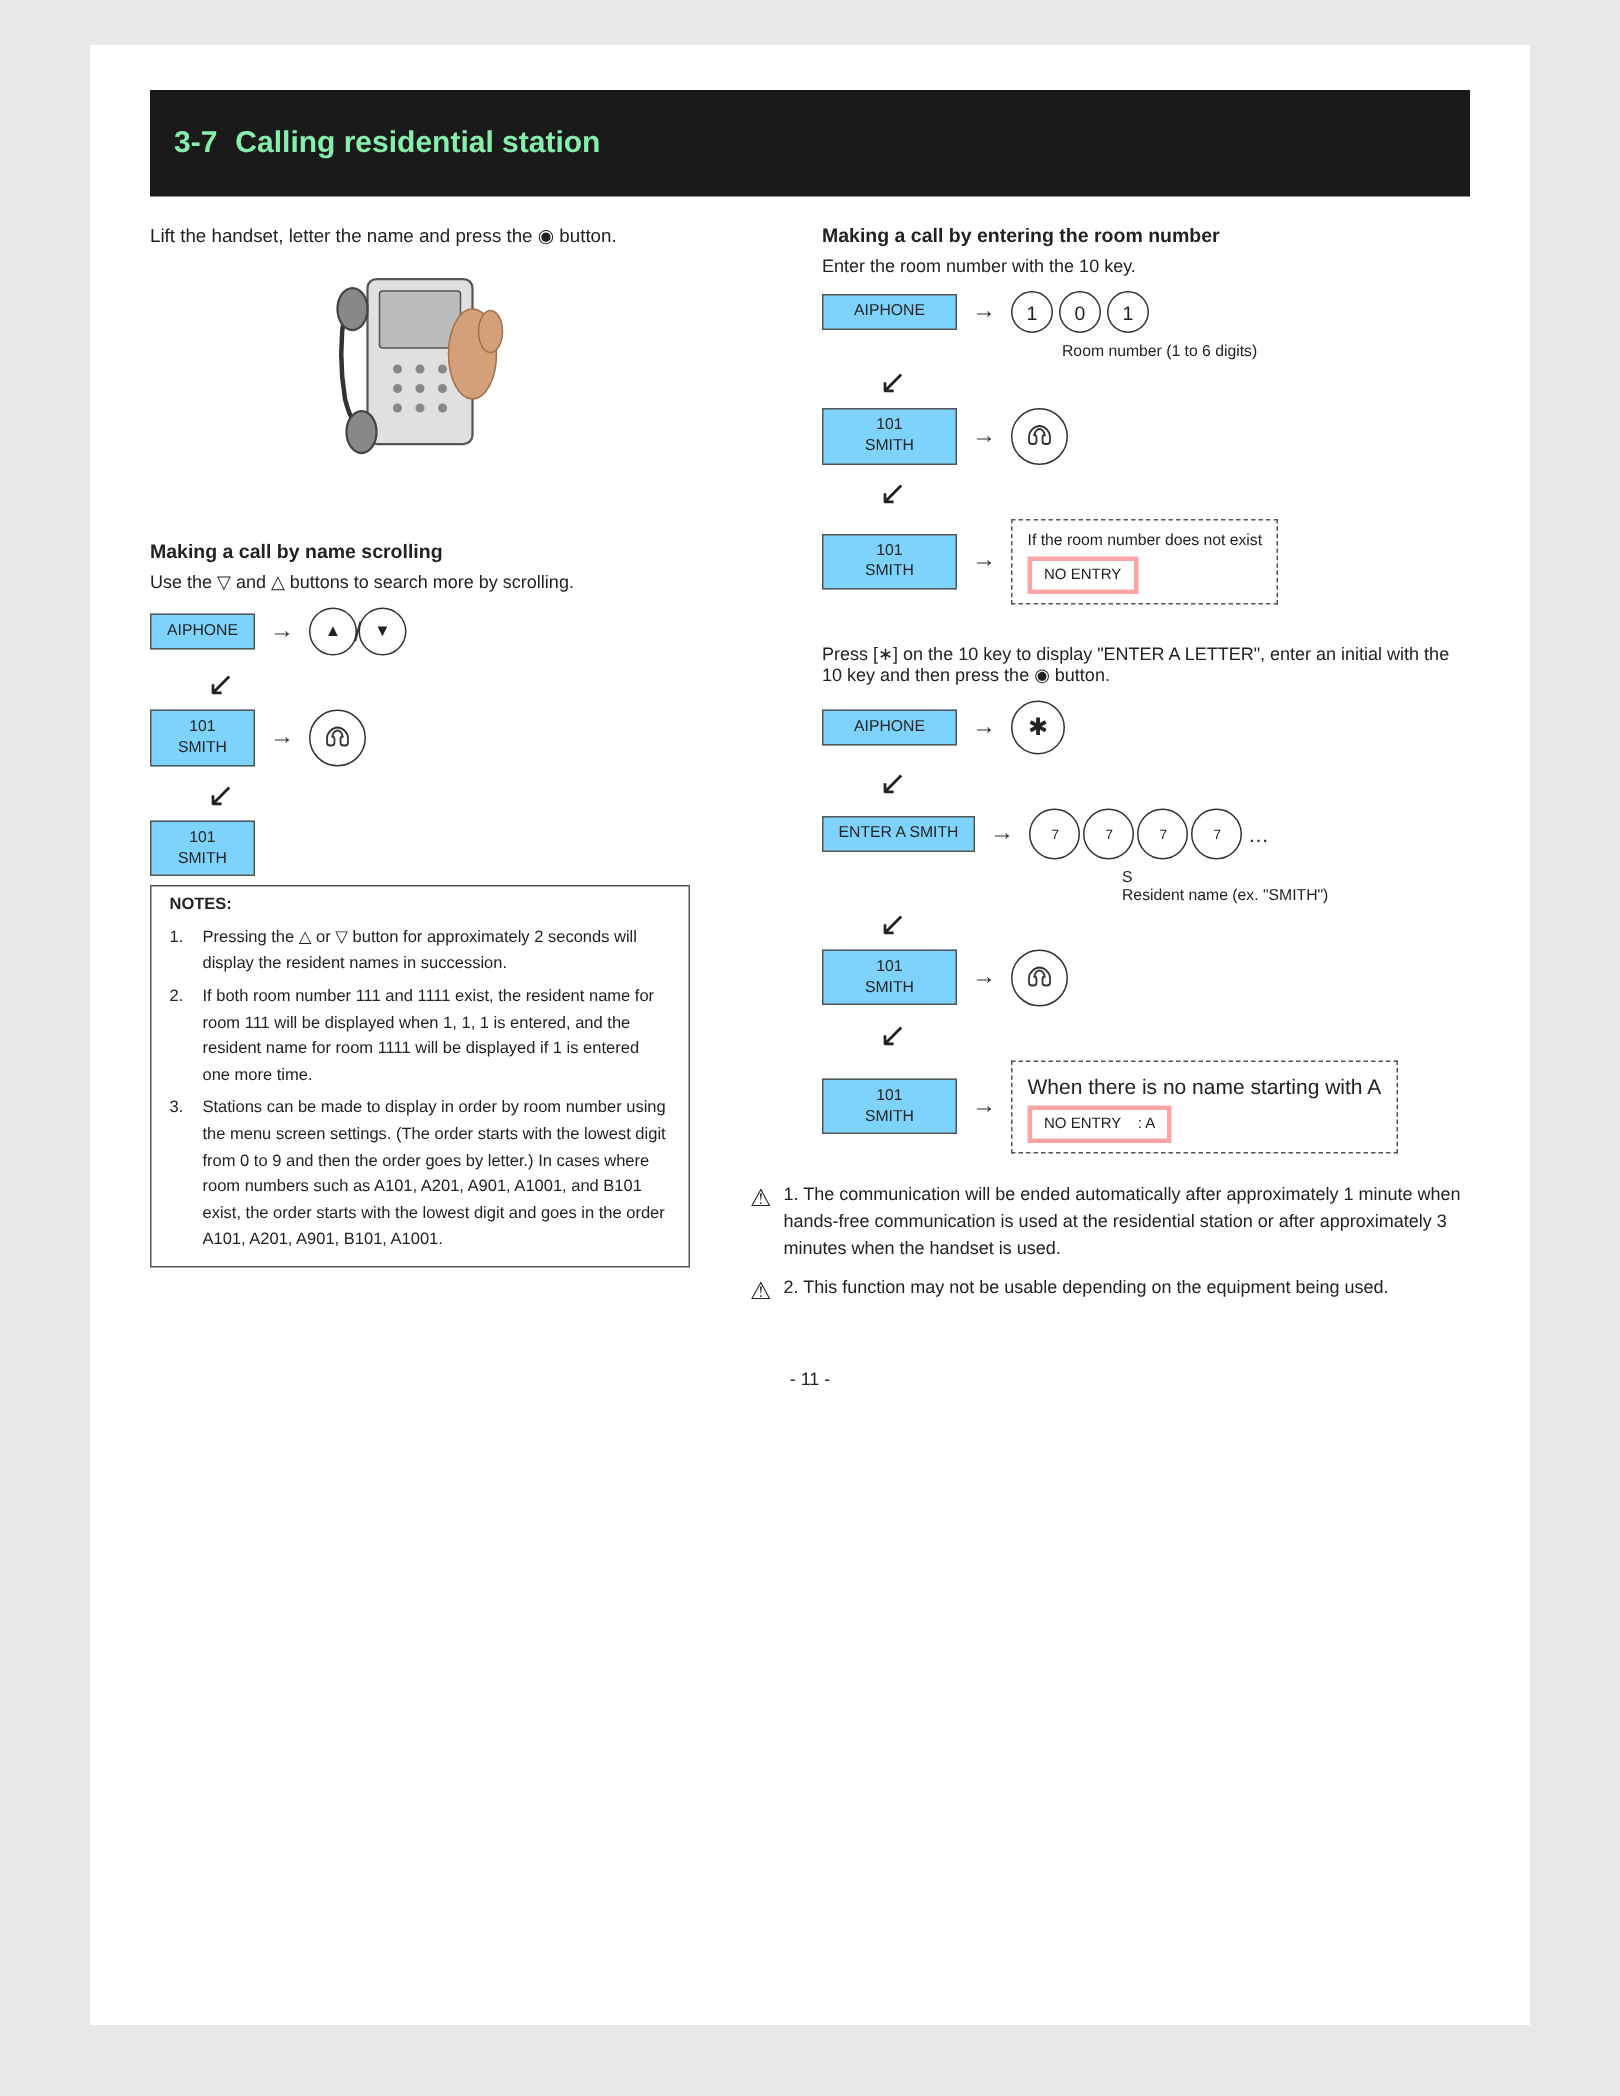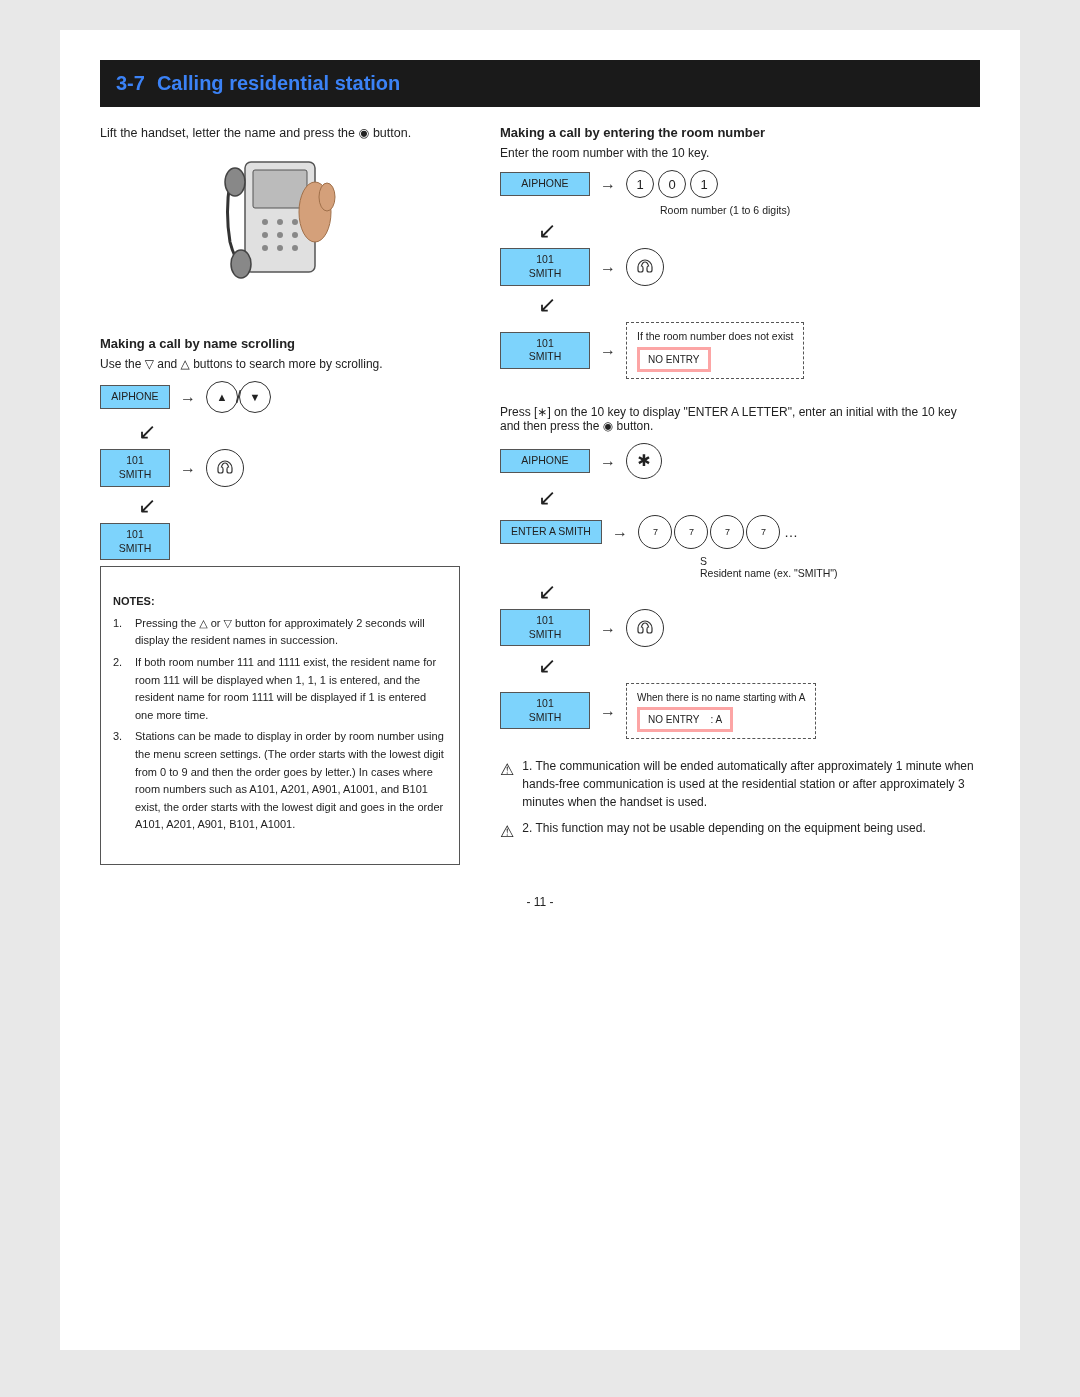--- a/index.html
+++ b/index.html
@@ -17,24 +17,24 @@
     }
     .page {
       background: #fff;
       width: 960px;
       min-height: 1320px;
       padding: 30px 40px 60px 40px;
       position: relative;
     }
     .section-header {
       background: #1a1a1a;
-      color: #3b82f6;
+      color: #86efac;
       font-size: 20px;
       font-weight: bold;
-      padding: 12px 16px;
+      padding: 24px 16px;
       margin-bottom: 18px;
       display: flex;
       align-items: center;
       gap: 12px;
     }
     .section-header .num {
       font-size: 20px;
       font-weight: bold;
     }
     .two-col {
@@ -112,21 +112,21 @@
       background: #fff;
     }
     .slash { font-size: 18px; color: #333; margin: 0 -2px; }
     .diagonal-arrow-row {
       display: flex;
       margin-left: 38px;
       margin-bottom: 4px;
     }
     .notes-box {
       border: 1px solid #555;
-      padding: 26px 12px;
+      padding: 4px 12px;
       font-size: 11px;
       margin-top: 0;
       line-height: 1.6;
     }
     .notes-box .note-title {
       font-weight: bold;
       margin-bottom: 4px;
     }
     .note-item {
       display: flex;
@@ -195,20 +195,21 @@
       flex-shrink: 0;
       margin-top: 1px;
     }
     .page-num {
       text-align: center;
       margin-top: 30px;
       font-size: 12px;
     }
     .right-section-block {
       margin-bottom: 10px;
+      margin-left: 48px;
     }
     .no-entry-box {
       border: 3px solid #fca5a5;
       padding: 2px 8px;
       font-size: 10px;
       margin-top: 2px;
       display: inline-block;
     }
     .dashed-block {
       border: 1.5px dashed #555;
@@ -435,21 +436,21 @@
             <span style="font-size:22px;">↙</span>
           </div>
 
           <div class="flow-row">
             <div class="display-box wide">
               <div>101</div>
               <div>SMITH</div>
             </div>
             <span class="arrow">→</span>
             <div class="dashed-block">
-              <div style="font-size:10px;">When there is no name starting with A</div>
+              <div style="font-size:14px;">When there is no name starting with A</div>
               <div class="no-entry-box">NO ENTRY &nbsp;&nbsp; : A</div>
             </div>
           </div>
         </div>
 
         <div style="margin-top: 18px;">
           <div class="warning-row">
             <span class="warning-icon">⚠</span>
             <span>1. The communication will be ended automatically after approximately 1 minute when hands-free communication is used at the residential station or after approximately 3 minutes when the handset is used.</span>
           </div>

